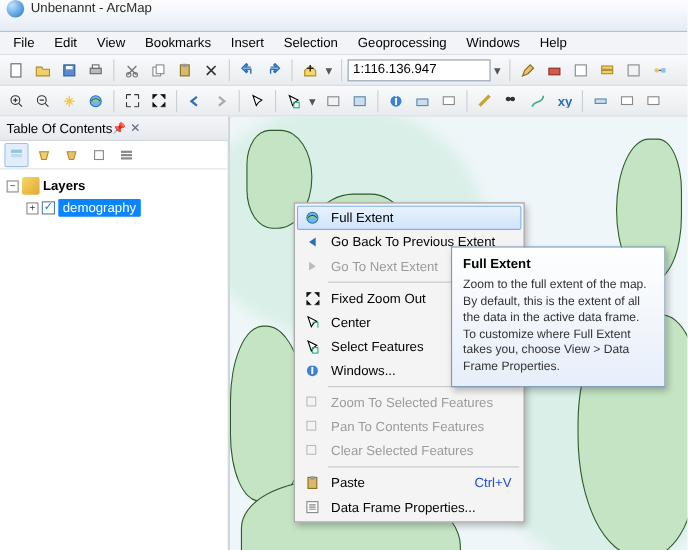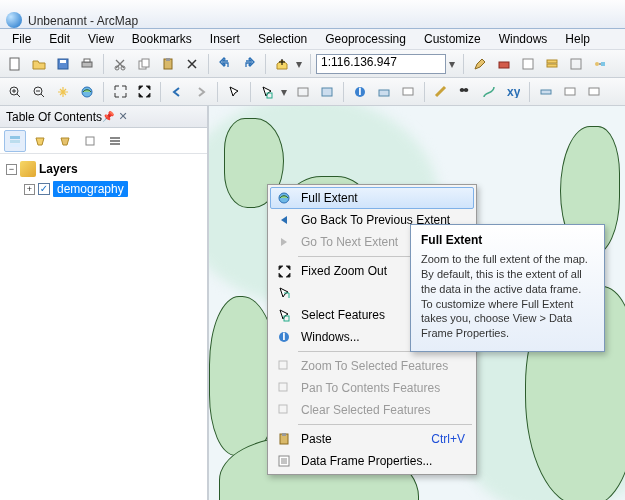--- a/index.html
+++ b/index.html
@@ -1,17 +1,17 @@
 <!DOCTYPE html>
 <html><head>
 <meta charset="utf-8">
 <style>
   *{box-sizing:border-box;margin:0;padding:0;font-family:"Segoe UI",Tahoma,sans-serif;font-size:12px;color:#000;}
   body{width:625px;height:500px;background:#fff;overflow:hidden;position:relative;}
-  .titlebar{height:29px;background:linear-gradient(to bottom,#fdfdfe,#e6ecf5);display:flex;align-items:flex-end;padding:0 6px;border-bottom:1px solid #9fb7d4;}
+  .titlebar{height:29px;background:linear-gradient(to bottom,#fdfdfe,#e6ecf5);display:flex;align-items:flex-start;padding:0 6px;border-bottom:1px solid #9fb7d4;}
   .appicon{width:16px;height:16px;border-radius:50%;background:radial-gradient(circle at 30% 30%,#bfe3ff,#1a72c8);margin-right:6px;flex:none;}
   .title{font-size:12px;color:#2b2b2b;}
   .menubar{height:21px;background:#f2f4f8;border-bottom:1px solid #d9dde4;display:flex;align-items:center;padding:0 4px;gap:2px;}
   .menuitem{padding:2px 8px;border-radius:2px;}
   .toolbar{height:28px;background:linear-gradient(#f9fafb,#e9ecef);border-bottom:1px solid #c9cfd6;display:flex;align-items:center;padding:0 4px;gap:2px;}
   .tbtn{width:22px;height:22px;display:flex;align-items:center;justify-content:center;border:1px solid transparent;border-radius:2px;position:relative;}
   .tsep{width:1px;height:20px;background:#c9cfd6;margin:0 3px;}
   .scalebox{width:130px;height:20px;border:1px solid #8a9bb2;background:#fff;padding:0 4px;display:flex;align-items:flex-start;}
   .dd{width:12px;height:18px;display:flex;align-items:center;justify-content:center;color:#555;margin-left:-2px;}
   .content{display:flex;height:394px;position:relative;}
@@ -52,21 +52,20 @@
 </div>
 
 <div class="menubar">
   <div class="menuitem">File</div>
   <div class="menuitem">Edit</div>
   <div class="menuitem">View</div>
   <div class="menuitem">Bookmarks</div>
   <div class="menuitem">Insert</div>
   <div class="menuitem">Selection</div>
   <div class="menuitem">Geoprocessing</div>
-  <div class="menuitem">Customize</div>
   <div class="menuitem">Windows</div>
   <div class="menuitem">Help</div>
 </div>
 
 <div class="toolbar">
   <div class="tbtn">
       <svg width="14" height="14">
         <rect x="2" y="1" width="9" height="12" fill="#fff" stroke="#666"></rect>
       </svg>
     </div>
@@ -402,20 +401,21 @@
       </span>
     <span class="lbl">Fixed Zoom Out</span>
   </div>
   <div class="mi">
     <span class="ic">
         <svg width="14" height="14">
           <path d="M3 2l3 9 2-3 3-2z" fill="#fff" stroke="#000"></path>
           <path d="M7 7h5v5" fill="none" stroke="#2a8"></path>
         </svg>
       </span>
+    <span class="lbl">Center</span>
   </div>
   <div class="mi">
     <span class="ic">
         <svg width="14" height="14">
           <path d="M3 2l3 9 2-3 3-2z" fill="#fff" stroke="#000"></path>
           <rect x="7" y="8" width="5" height="5" fill="none" stroke="#2a8"></rect>
         </svg>
       </span>
     <span class="lbl">Select Features</span>
   </div>

